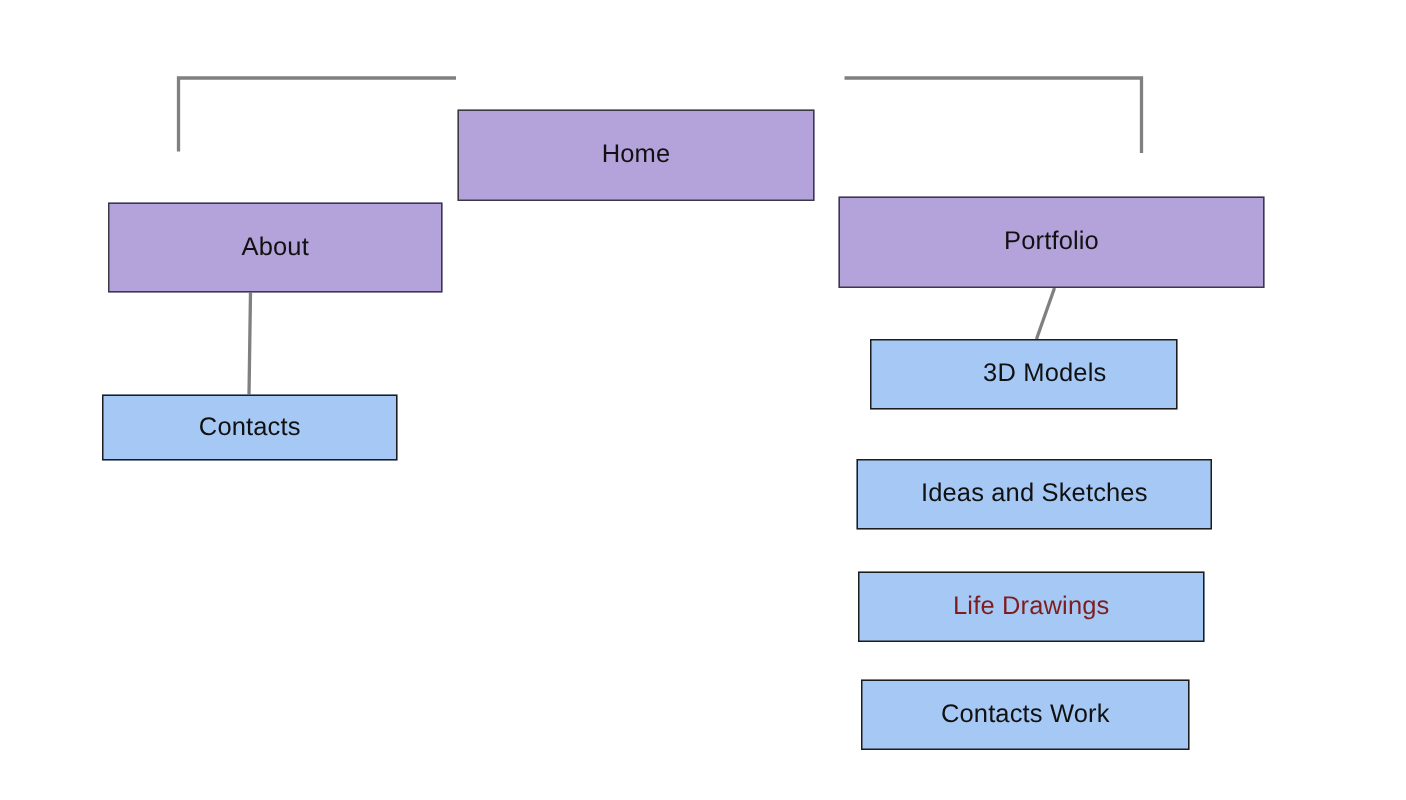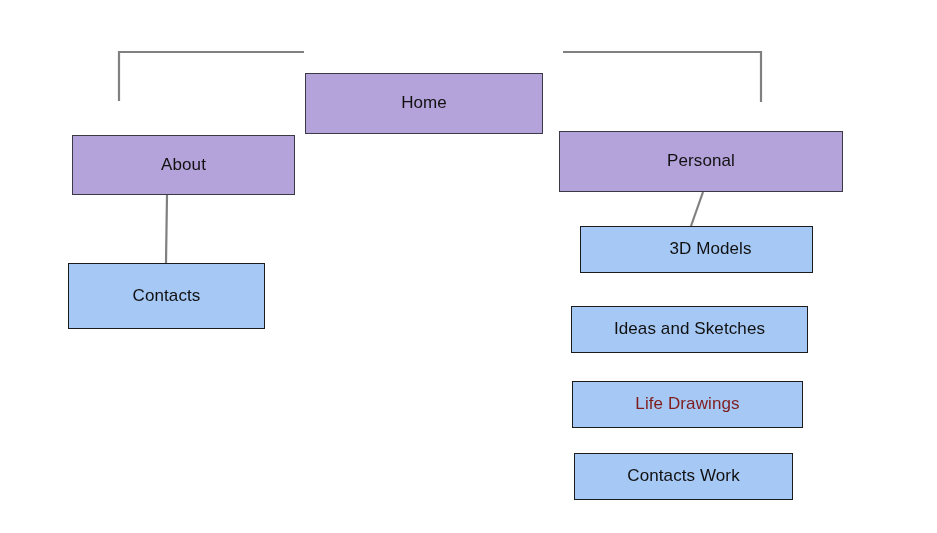--- a/index.html
+++ b/index.html
@@ -70,29 +70,29 @@
   </svg>
 
   <div class="node level-top" id="node-home" style="left: 305px; top: 31px; width: 238px; height: 61px; background: rgb(180, 162, 218); border-color: rgb(58, 58, 70); color: rgb(17, 17, 17); margin-top: 42px;">
     <span class="node-label">Home</span>
   </div>
 
   <div class="node level-section" id="node-about" style="left: 72px; top: 135px; width: 223px; height: 60px; background: rgb(180, 162, 218); border-color: rgb(58, 58, 70); color: rgb(17, 17, 17);">
     <span class="node-label">About</span>
   </div>
 
-  <div class="node level-page" id="node-contacts" style="left: 68px; top: 263px; width: 197px; height: 66px; background: rgb(166, 200, 245); border-color: rgb(28, 28, 28); color: rgb(17, 17, 17);">
+  <div class="node level-page" id="node-contacts" style="left: 68px; top: 263px; width: 197px; height: 44px; background: rgb(166, 200, 245); border-color: rgb(28, 28, 28); color: rgb(17, 17, 17);">
     <span class="node-label">Contacts</span>
   </div>
 
   <div class="node level-section" id="node-portfolio" style="left: 559px; top: 131px; width: 284px; height: 61px; background: rgb(180, 162, 218); border-color: rgb(58, 58, 70); color: rgb(17, 17, 17);">
-    <span class="node-label">Personal</span>
+    <span class="node-label">Portfolio</span>
   </div>
 
-  <div class="node level-page" id="node-models-3d" style="left: 580px; top: 226px; width: 233px; height: 47px; background: rgb(166, 200, 245); border-color: rgb(28, 28, 28); color: rgb(17, 17, 17); padding-left: 28px;">
+  <div class="node level-page" id="node-models-3d" style="left: 580px; top: 226px; width: 205px; height: 47px; background: rgb(166, 200, 245); border-color: rgb(28, 28, 28); color: rgb(17, 17, 17); padding-left: 28px;">
     <span class="node-label">3D Models</span>
   </div>
 
   <div class="node level-page" id="node-ideas-and-sketches" style="left: 571px; top: 306px; width: 237px; height: 47px; background: rgb(166, 200, 245); border-color: rgb(28, 28, 28); color: rgb(17, 17, 17);">
     <span class="node-label">Ideas and Sketches</span>
   </div>
 
   <div class="node level-page" id="node-life-drawings" style="left: 572px; top: 381px; width: 231px; height: 47px; background: rgb(166, 200, 245); border-color: rgb(28, 28, 28); color: #7f1d1d;">
     <span class="node-label">Life Drawings</span>
   </div>

